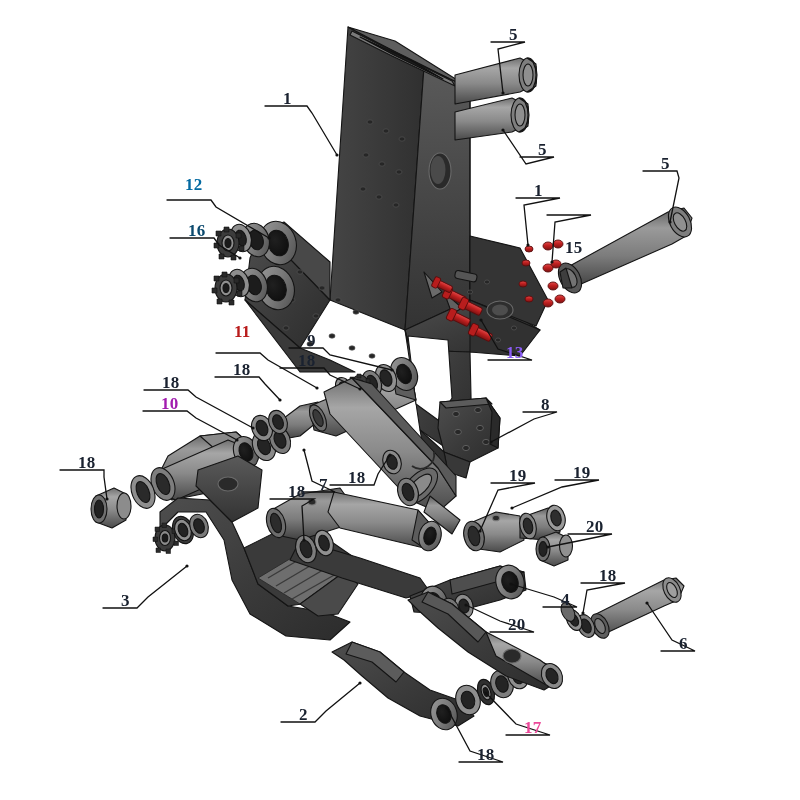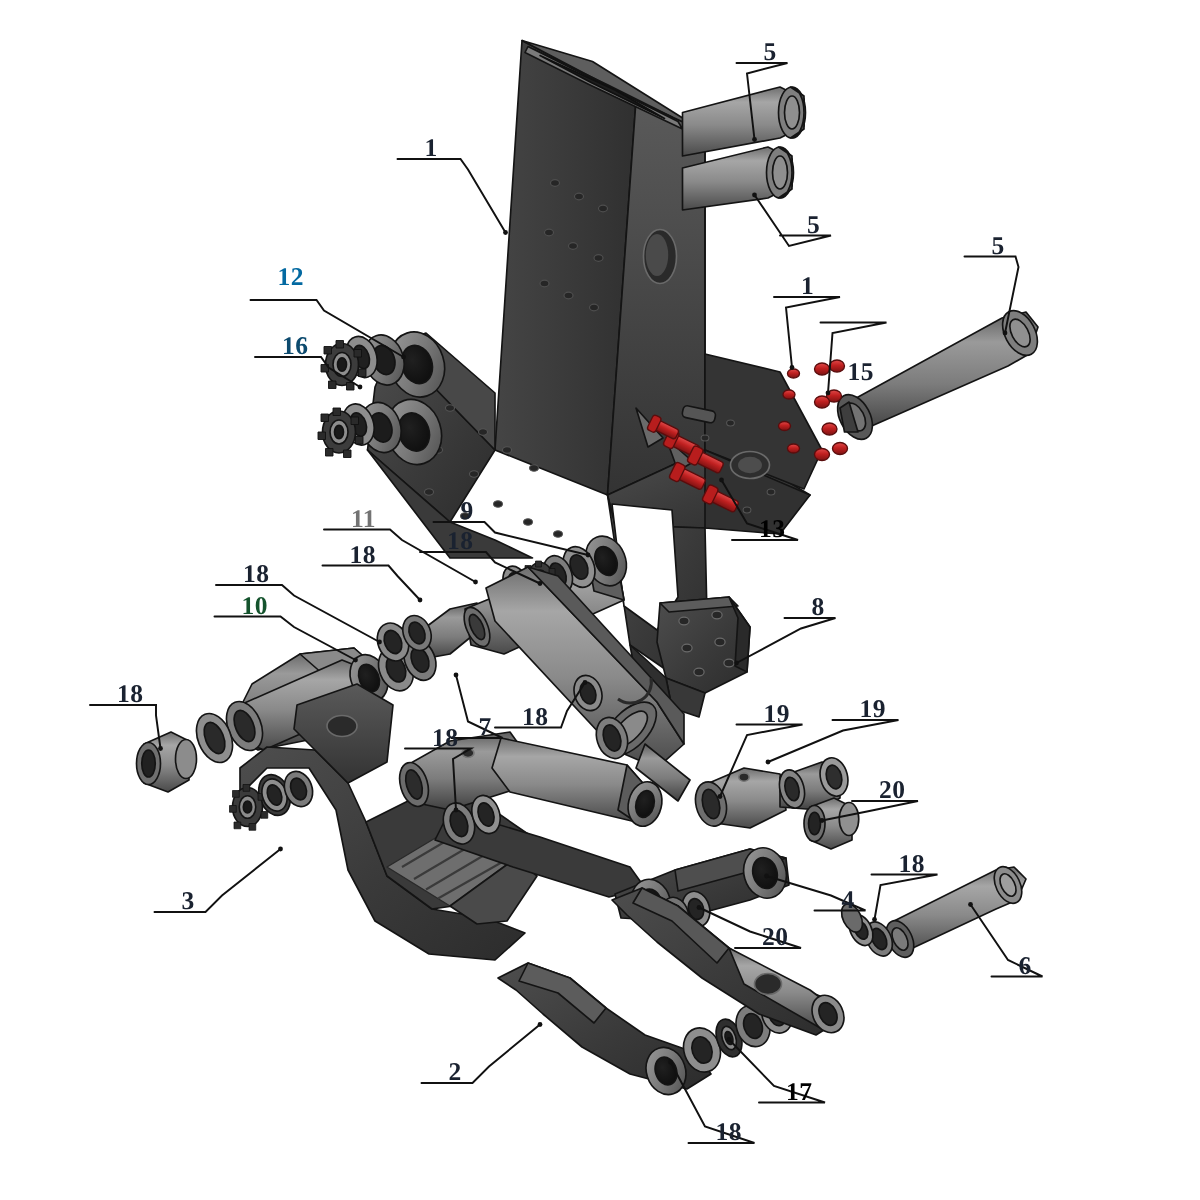--- a/index.html
+++ b/index.html
@@ -551,38 +551,38 @@
 
 <div id="labels">
       <div class="lbl" style="left: 283px; top: 90px; color: rgb(26, 34, 48);">1</div>
       <div class="lbl" style="left: 509px; top: 26px; color: rgb(26, 34, 48);">5</div>
       <div class="lbl" style="left: 538px; top: 141px; color: rgb(26, 34, 48);">5</div>
       <div class="lbl" style="left: 661px; top: 155px; color: rgb(26, 34, 48);">5</div>
       <div class="lbl" style="left: 185px; top: 176px; color: #0369a1;">12</div>
       <div class="lbl" style="left: 188px; top: 222px; color: #0c4a6e;">16</div>
       <div class="lbl" style="left: 534px; top: 182px; color: rgb(26, 34, 48);">1</div>
       <div class="lbl" style="left: 565px; top: 199px; color: rgb(26, 34, 48); margin-top: 40px;">15</div>
-      <div class="lbl" style="left: 506px; top: 344px; color: #000000;">13</div>
+      <div class="lbl" style="left: 506px; top: 344px; color: #8b5cf6;">13</div>
       <div class="lbl" style="left: 307px; top: 332px; color: rgb(26, 34, 48);">9</div>
-      <div class="lbl" style="left: 234px; top: 337px; color: #737373;">11</div>
+      <div class="lbl" style="left: 234px; top: 323px; color: #b91c1c;">11</div>
       <div class="lbl" style="left: 233px; top: 361px; color: rgb(26, 34, 48);">18</div>
       <div class="lbl" style="left: 298px; top: 352px; color: rgb(26, 34, 48);">18</div>
       <div class="lbl" style="left: 162px; top: 374px; color: rgb(26, 34, 48);">18</div>
-      <div class="lbl" style="left: 161px; top: 395px; color: #14532d;">10</div>
+      <div class="lbl" style="left: 161px; top: 395px; color: #a21caf;">10</div>
       <div class="lbl" style="left: 541px; top: 396px; color: rgb(26, 34, 48);">8</div>
       <div class="lbl" style="left: 78px; top: 454px; color: rgb(26, 34, 48);">18</div>
       <div class="lbl" style="left: 319px; top: 476px; color: rgb(26, 34, 48);">7</div>
       <div class="lbl" style="left: 348px; top: 469px; color: rgb(26, 34, 48);">18</div>
       <div class="lbl" style="left: 288px; top: 483px; color: rgb(26, 34, 48);">18</div>
       <div class="lbl" style="left: 509px; top: 467px; color: rgb(26, 34, 48);">19</div>
       <div class="lbl" style="left: 573px; top: 464px; color: rgb(26, 34, 48);">19</div>
       <div class="lbl" style="left: 586px; top: 518px; color: rgb(26, 34, 48);">20</div>
       <div class="lbl" style="left: 561px; top: 591px; color: rgb(26, 34, 48);">4</div>
       <div class="lbl" style="left: 508px; top: 616px; color: rgb(26, 34, 48);">20</div>
       <div class="lbl" style="left: 599px; top: 567px; color: rgb(26, 34, 48);">18</div>
       <div class="lbl" style="left: 679px; top: 635px; color: rgb(26, 34, 48);">6</div>
       <div class="lbl" style="left: 121px; top: 592px; color: rgb(26, 34, 48);">3</div>
       <div class="lbl" style="left: 299px; top: 706px; color: rgb(26, 34, 48);">2</div>
-      <div class="lbl" style="left: 524px; top: 719px; color: #000000;">17</div>
+      <div class="lbl" style="left: 524px; top: 719px; color: #ec4899;">17</div>
       <div class="lbl" style="left: 477px; top: 746px; color: rgb(26, 34, 48);">18</div>
     </div>
 
 </div>
 
 </body></html>

